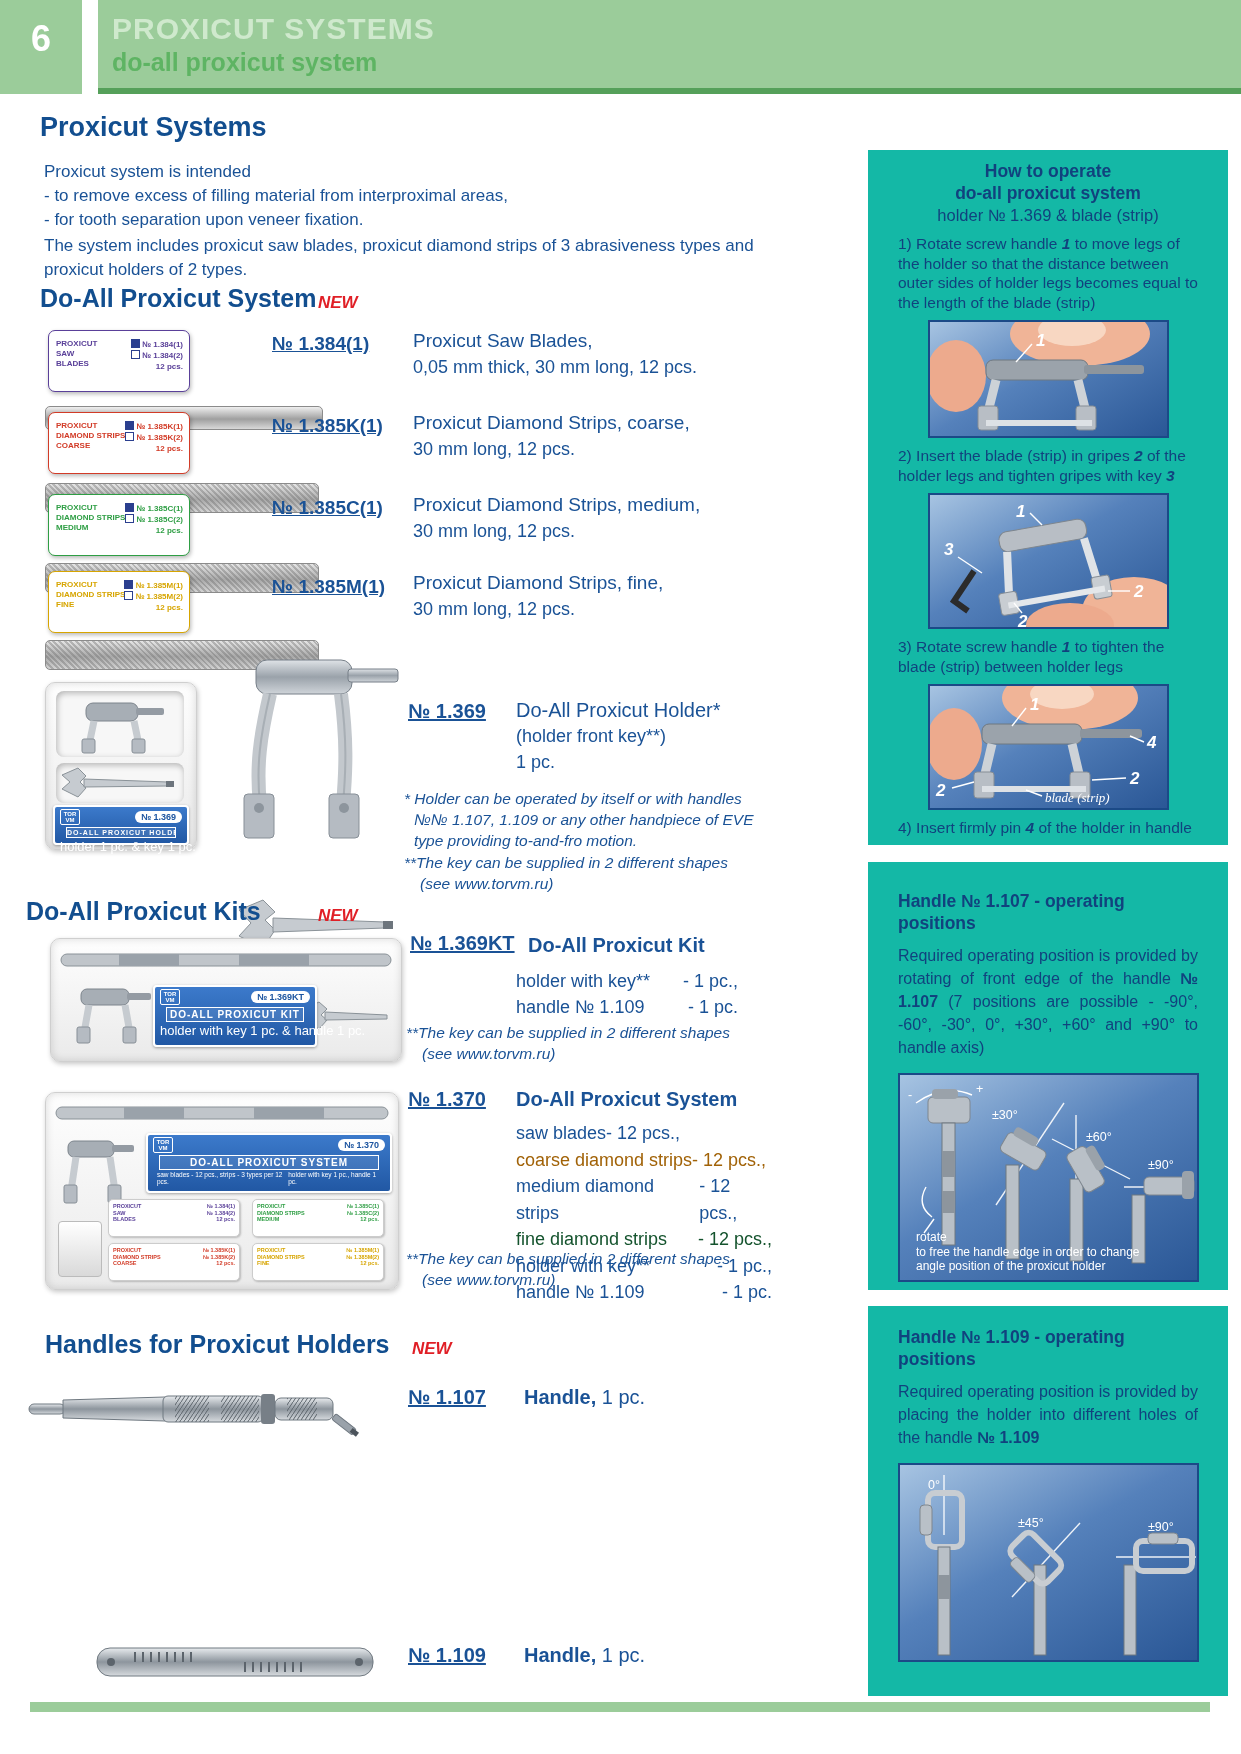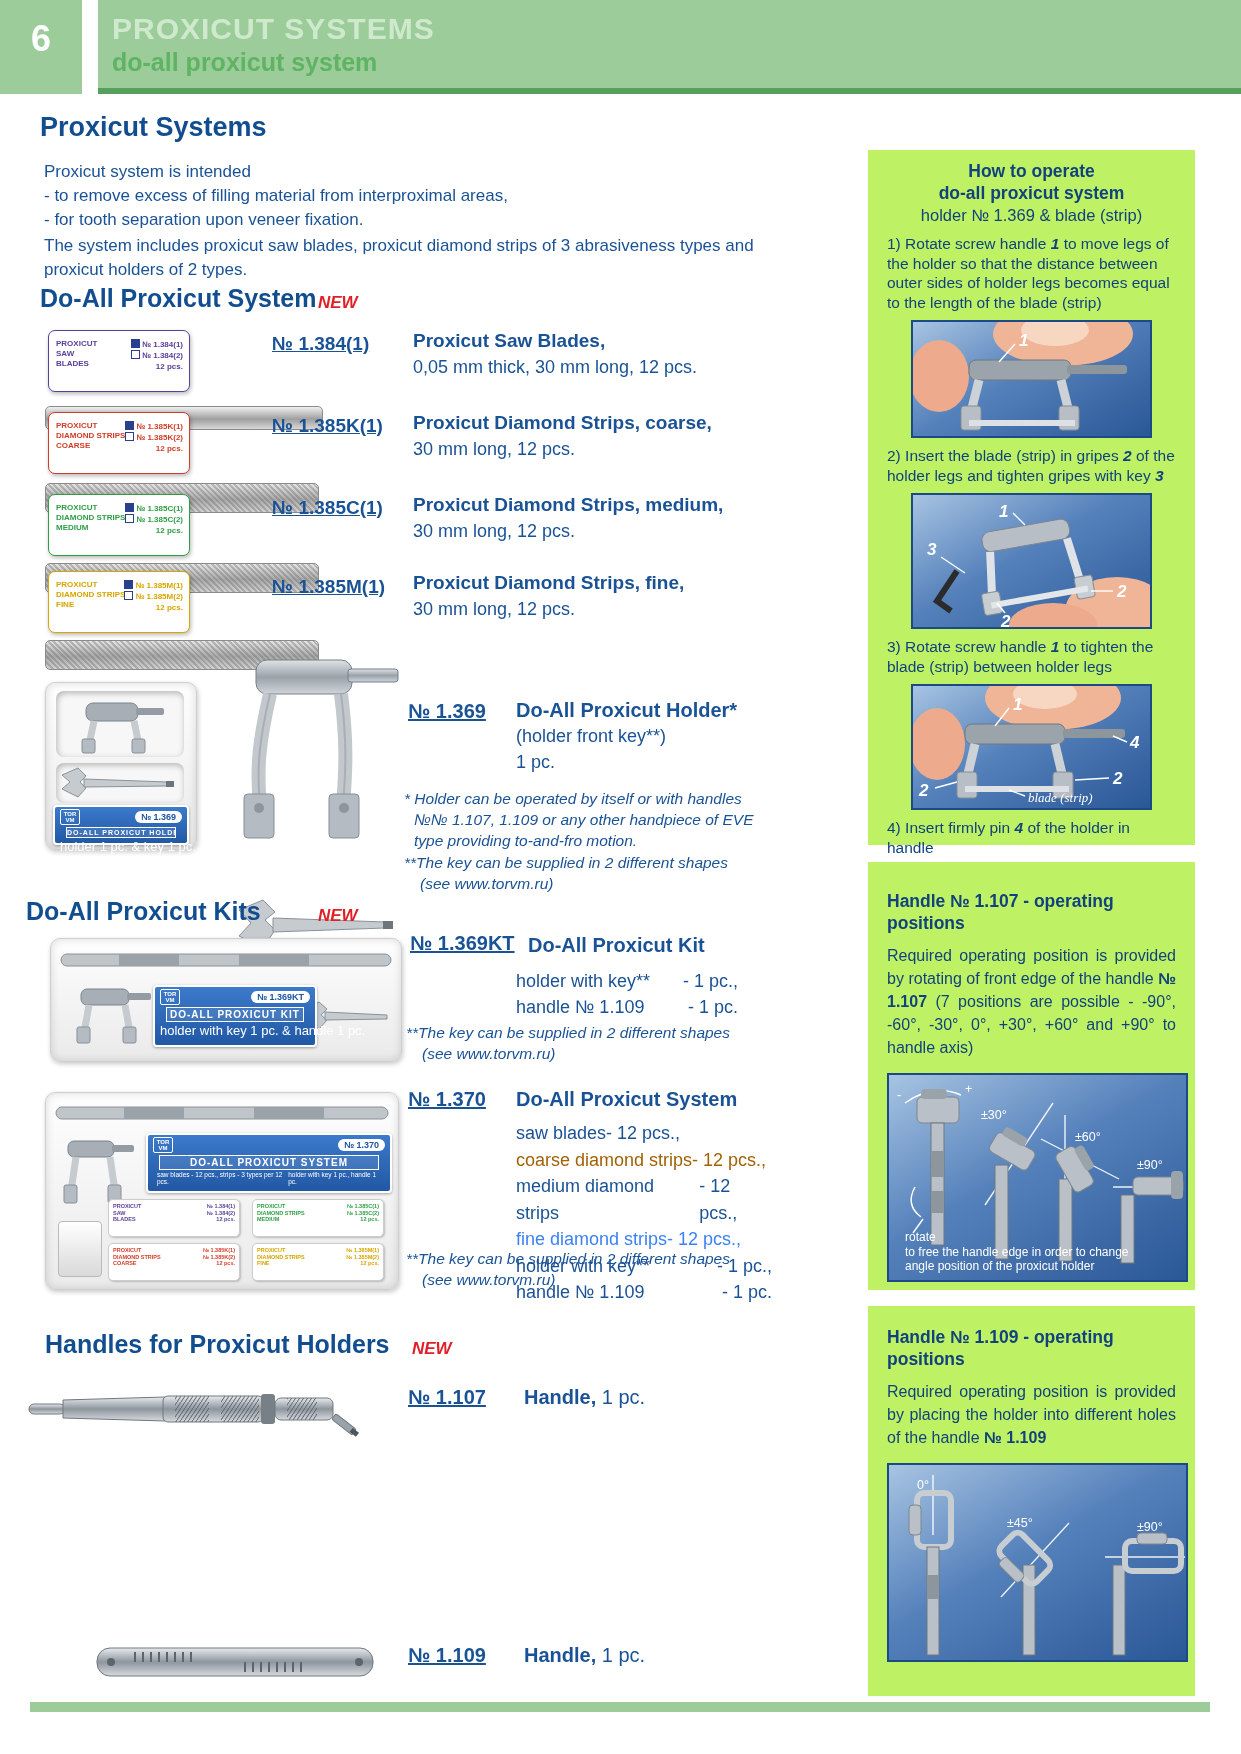--- a/index.html
+++ b/index.html
@@ -17,21 +17,21 @@
   .hs{left:112px;top:48px;font-size:25px;font-weight:bold;color:#5eb463;}
 
   .h1{font-size:27px;font-weight:bold;color:#124e8f;}
   .h2{font-size:25px;font-weight:bold;color:#124e8f;}
   .new{color:#e01f26;font-style:italic;font-weight:bold;font-size:17px;}
   .body{font-size:17px;color:#1a5296;line-height:24px;}
 
   .code{font-size:19px;font-weight:bold;color:#1a5296;text-decoration:underline;cursor:pointer;}
   .code-big{font-size:20px;}
   .desc{font-size:18px;color:#1a5296;line-height:26px;}
-  .desc-bold{font-weight:bold;font-size:19px;}
+  .desc-bold{font-weight:normal;font-size:19px;}
   .fn{font-style:italic;color:#1a5296;font-size:15.5px;line-height:21px;}
   .fn-ind{padding-left:10px;}
   .fn-ind2{padding-left:16px;}
 
   
   .pack-label{width:142px;height:62px;background:#fff;border:1px solid currentColor;border-radius:7px;
               box-shadow:1px 2px 4px rgba(0,0,0,.28);box-sizing:border-box;font-weight:bold;}
   .pl-left{position:absolute;left:7px;top:8px;font-size:8px;line-height:10px;white-space:nowrap;}
   .pl-right{position:absolute;right:6px;top:8px;font-size:8px;line-height:10px;text-align:right;}
   .plq{margin-top:1px;}
@@ -60,21 +60,21 @@
   .tl-sub{text-align:center;font-size:13px;font-weight:normal;white-space:nowrap;}
   .tl-sub2{display:flex;justify-content:space-between;font-size:6.5px;font-weight:normal;padding:0 4px;}
 
   .mini-pack{position:absolute;background:#fff;border:1px solid #ccc;border-radius:5px;
              box-shadow:1px 1px 2px rgba(0,0,0,.22);padding:3px 4px;font-size:5.5px;line-height:6.5px;
              font-weight:bold;display:flex;justify-content:space-between;box-sizing:border-box;}
   .mini-pack .r{text-align:right;}
   .tube{position:absolute;background:linear-gradient(#ffffff,#d9d9d9);border:1px solid #bbb;border-radius:4px;}
 
   
-  .panel{left:868px;width:327px;background:#bef264;box-sizing:border-box;padding:10px 19px;}
+  .panel{left:868px;width:360px;background:#14b8a6;box-sizing:border-box;padding:10px 30px;}
   .ptitle{font-weight:bold;font-size:17.5px;color:#11427e;line-height:22px;}
   .psub{font-size:16.5px;color:#11427e;line-height:22px;}
   .c{text-align:center;}
   .step{font-size:15.5px;color:#11427e;line-height:19.5px;margin-top:8px;}
   .pbody{font-size:16px;color:#11427e;line-height:23px;margin-top:10px;text-align:justify;}
   .photo{position:relative;border:2px solid #1b4a87;margin:8px auto 4px;
          background:linear-gradient(150deg,#a7c4e2 0%,#5581bb 45%,#2a5796 100%);}
   .co{fill:#fff;font-size:17px;font-style:italic;font-weight:bold;font-family:"Liberation Sans",sans-serif;}
   .cap{fill:#fff;font-size:13px;font-style:italic;font-family:"Liberation Serif",serif;}
   .wl{stroke:#fff;stroke-width:1.4;}
@@ -305,21 +305,21 @@
       <span>- 12 pcs.,</span>
     </div>
     <div style="display:flex;justify-content:flex-start;font-size:18px;color:#a16207;line-height:26.5px">
       <span>coarse diamond strips</span>
       <span>- 12 pcs.,</span>
     </div>
     <div style="display:flex;justify-content:space-between;font-size:18px;color:#1a5296;line-height:26.5px">
       <span>medium diamond strips</span>
       <span>- 12 pcs.,</span>
     </div>
-    <div style="display:flex;font-size:18px;color:#3b82f6;line-height:26.5px">
+    <div style="display:flex;justify-content:space-between;font-size:18px;color:#14532d;line-height:26.5px">
       <span>fine diamond strips</span>
       <span>- 12 pcs.,</span>
     </div>
     <div style="display:flex;justify-content:space-between;font-size:18px;color:#1a5296;line-height:26.5px">
       <span>holder with key**</span>
       <span>-  1 pc.,</span>
     </div>
     <div style="display:flex;justify-content:space-between;font-size:18px;color:#1a5296;line-height:26.5px">
       <span>handle № 1.109</span>
       <span>-  1 pc.</span>

